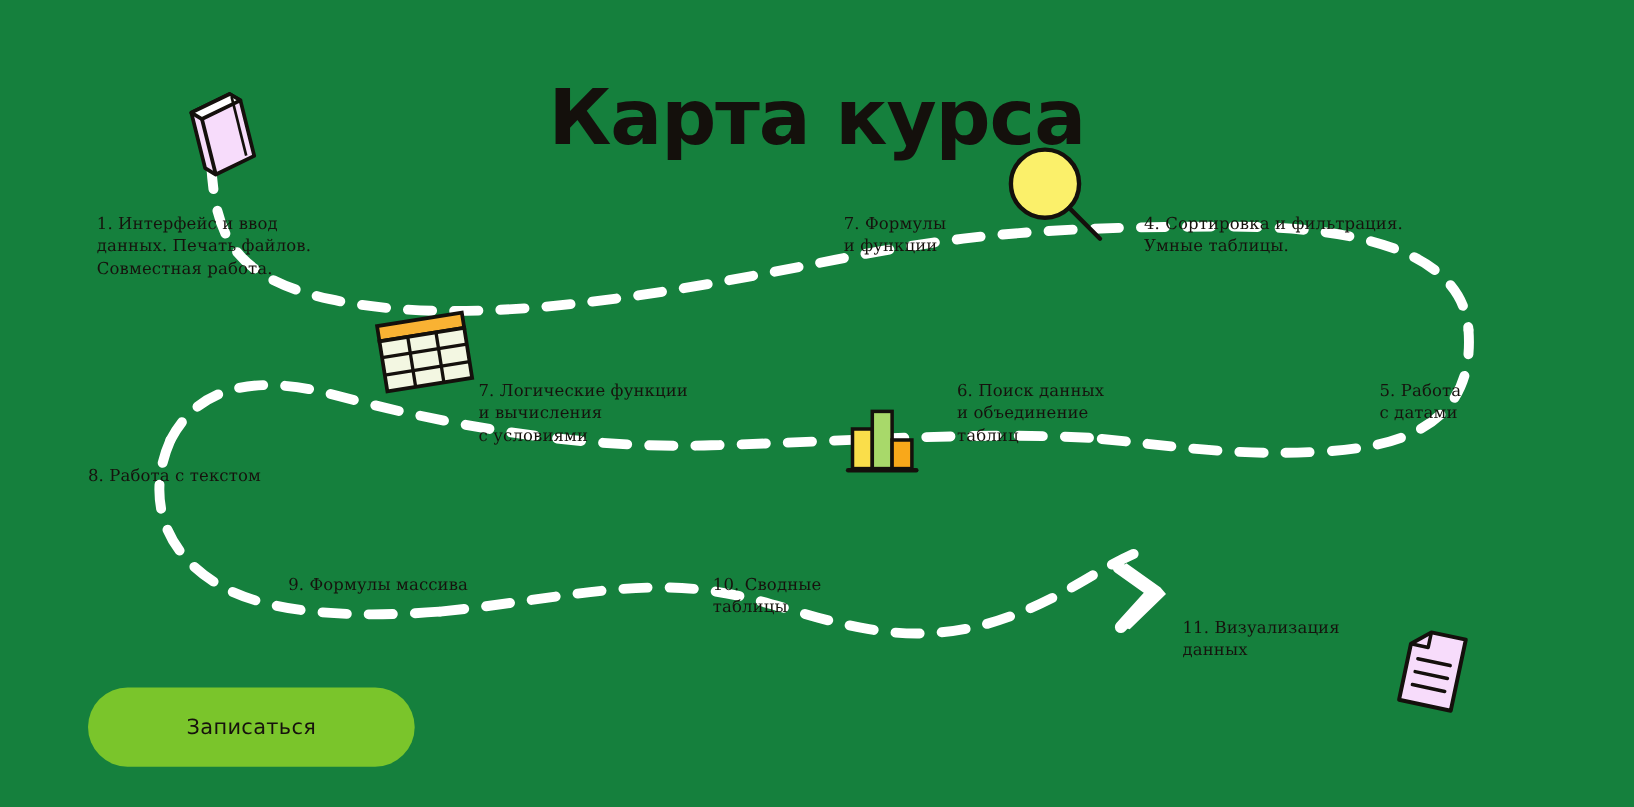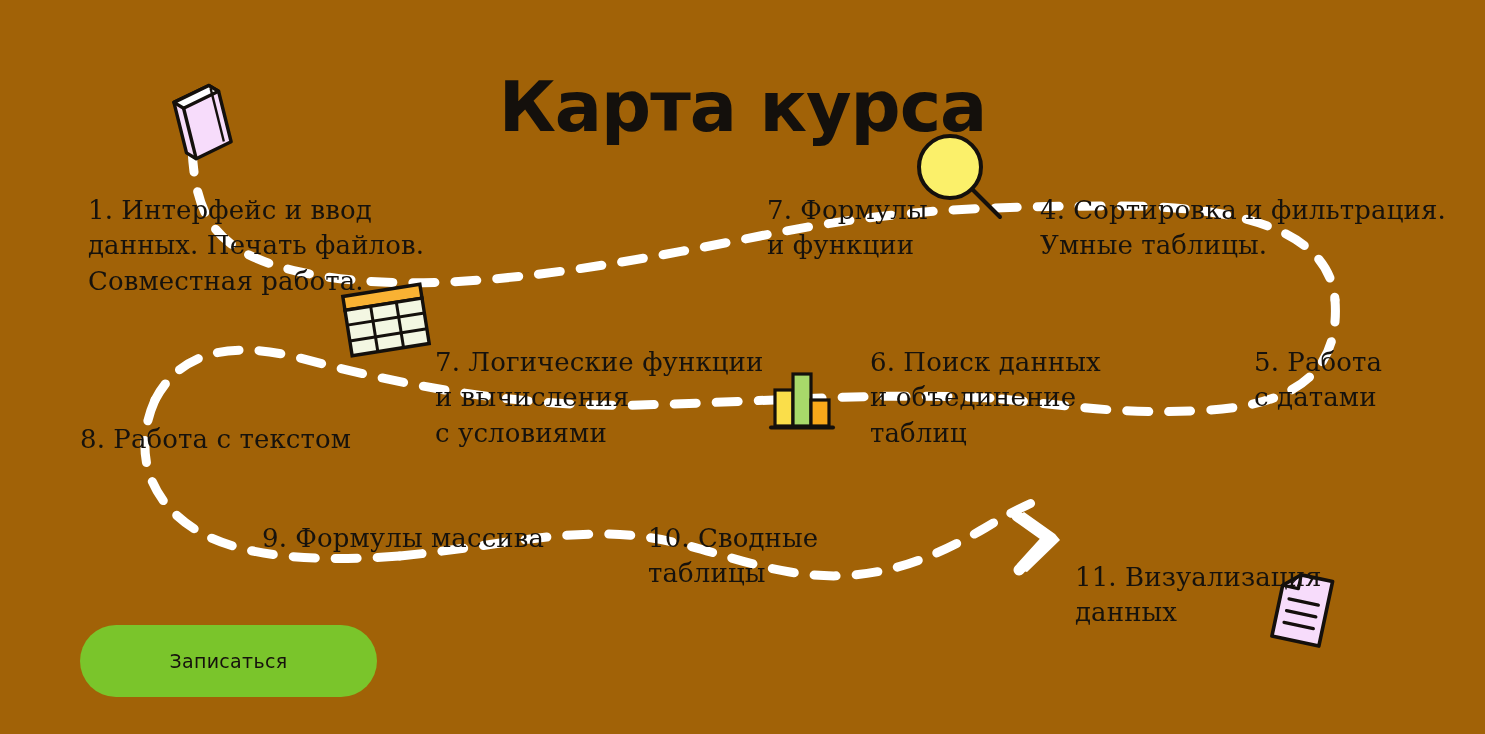--- a/index.html
+++ b/index.html
@@ -12,21 +12,21 @@
     height: 734px;
     background: #e1efa3;
     font-family: "DejaVu Sans", "Liberation Sans", sans-serif;
     overflow: hidden;
     position: relative;
   }
   #canvas {
     position: relative;
     width: 1485px;
     height: 734px;
-    background: #a16207;
+    background: #15803d;
   }
   
   .road-layer {
     position: absolute;
     left: 0; top: 0;
     width: 1485px;
     height: 734px;
     pointer-events: none;
     z-index: 1;
   }
@@ -44,21 +44,21 @@
     color: #14100c;
     z-index: 4;
     line-height: 1.05;
   }
   
   .step {
     position: absolute;
     z-index: 3;
     color: #16120d;
     font-family: "DejaVu Serif", "Liberation Serif", serif;
-    font-size: 26px;
+    font-size: 15px;
     line-height: 1.36;
     white-space: pre-line;
     letter-spacing: 0.1px;
   }
   .step.r { text-align: left; }
 
   #step-1  { left: 88px;  top: 193px; }
   #step-2  { left: 452px; top: 193px; }
   #step-3  { left: 767px; top: 193px; }
   #step-4  { left: 1040px; top: 193px; }

